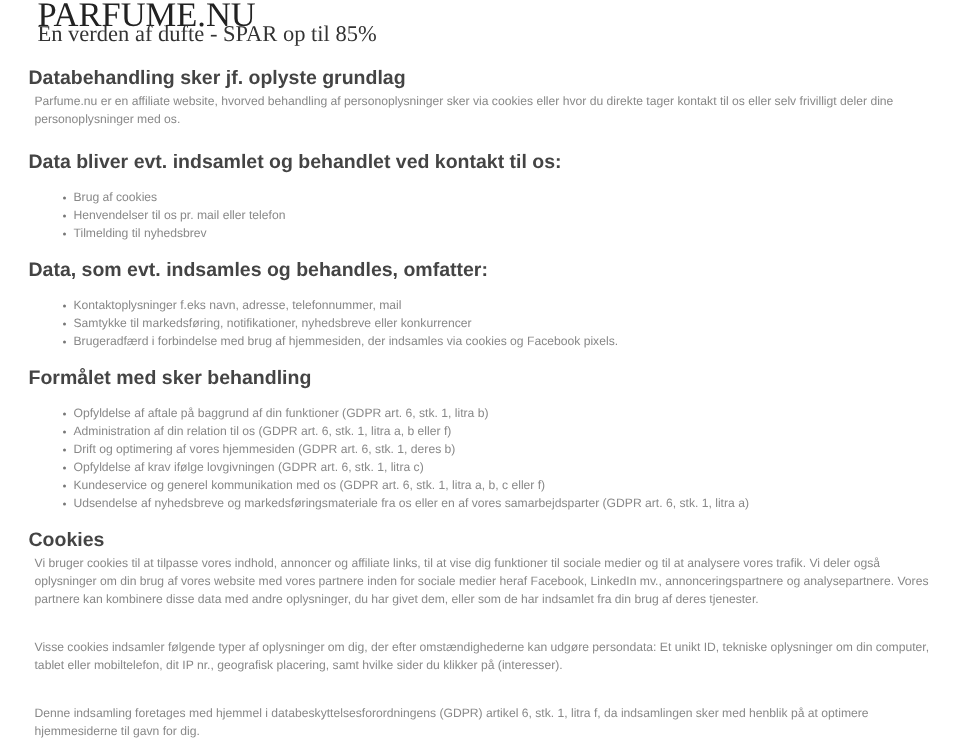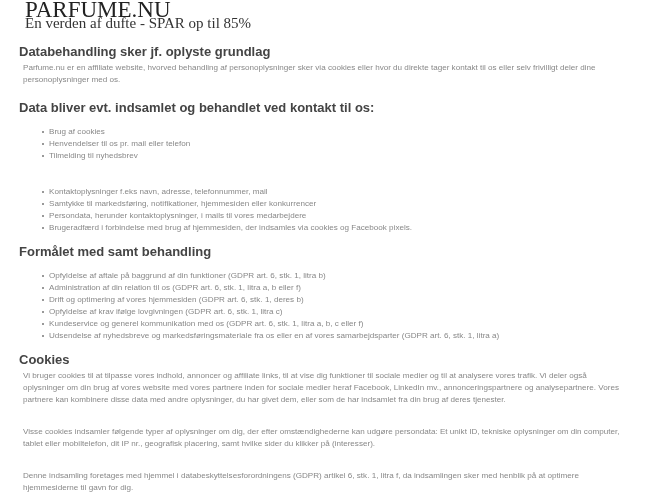--- a/index.html
+++ b/index.html
@@ -39,30 +39,30 @@
 
   <h3>Data bliver evt. indsamlet og behandlet ved kontakt til os:</h3>
   <div class="gap"></div>
   <ul>
     <li>Brug af cookies</li>
     <li>Henvendelser til os pr. mail eller telefon</li>
     <li>Tilmelding til nyhedsbrev</li>
   </ul>
   <div class="gap"></div>
 
+  <h3>Data, som evt. indsamles og behandles, omfatter:</h3>
   <div class="gap"></div>
   <ul>
     <li>Kontaktoplysninger f.eks navn, adresse, telefonnummer, mail</li>
-    <li>Samtykke til markedsføring, notifikationer, hjemmesiden eller konkurrencer</li>
-    <li>Persondata, herunder kontaktoplysninger, i mails til vores medarbejdere</li>
+    <li>Samtykke til markedsføring, notifikationer, nyhedsbreve eller konkurrencer</li>
     <li>Brugeradfærd i forbindelse med brug af hjemmesiden, der indsamles via cookies og Facebook pixels.</li>
   </ul>
   <div class="gap"></div>
 
-  <h3>Formålet med samt behandling</h3>
+  <h3>Formålet med sker behandling</h3>
   <div class="gap"></div>
   <ul>
     <li>Opfyldelse af aftale på baggrund af din funktioner (GDPR art. 6, stk. 1, litra b)</li>
     <li>Administration af din relation til os (GDPR art. 6, stk. 1, litra a, b eller f)</li>
     <li>Drift og optimering af vores hjemmesiden (GDPR art. 6, stk. 1, deres b)</li>
     <li>Opfyldelse af krav ifølge lovgivningen (GDPR art. 6, stk. 1, litra c)</li>
     <li>Kundeservice og generel kommunikation med os (GDPR art. 6, stk. 1, litra a, b, c eller f)</li>
     <li>Udsendelse af nyhedsbreve og markedsføringsmateriale fra os eller en af vores samarbejdsparter (GDPR art. 6, stk. 1, litra a)</li>
   </ul>
   <div class="gap"></div>

